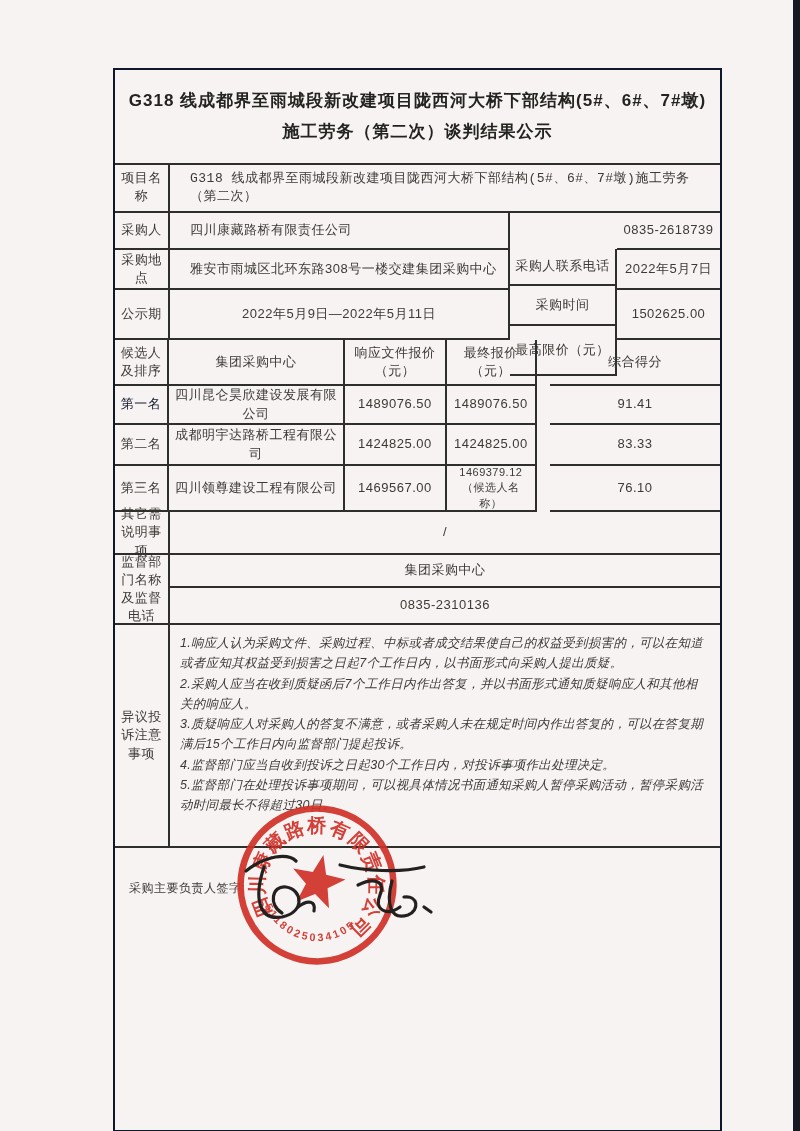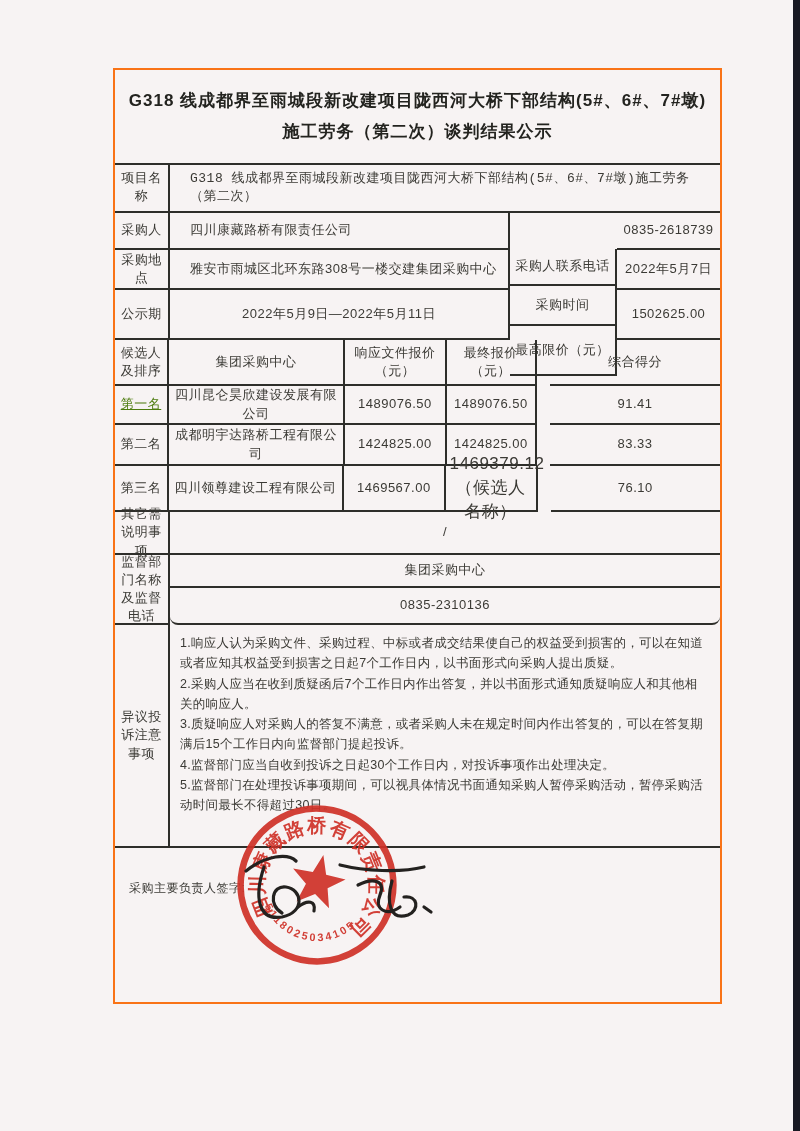--- a/index.html
+++ b/index.html
@@ -4,22 +4,22 @@
 <style>
   html,body{margin:0;padding:0;}
   body{
     width:800px;height:1131px;position:relative;overflow:hidden;
     background:#f7f3f3;
     font-family:"Liberation Sans","DejaVu Sans",sans-serif;
     color:#3b3a35;
   }
   .edge-strip{position:absolute;right:0;top:0;width:7px;height:1131px;background:#181822;}
   .doc-table{
-    position:absolute;left:113px;top:68px;width:609px;height:936px;
-    border:2px solid #f97316;box-sizing:border-box;
+    position:absolute;left:113px;top:68px;width:609px;height:1064px;
+    border:2px solid #0f172a;box-sizing:border-box;
   }
   .row{display:flex;}
   .cell{
     box-sizing:border-box;
     border-right:2px solid #2e2e2a;border-bottom:2px solid #2e2e2a;
     display:flex;align-items:center;justify-content:center;
     text-align:center;font-size:13px;line-height:1.4;
     padding:2px 4px;letter-spacing:.5px;
   }
   .cell.last{border-right:none;}
@@ -33,31 +33,31 @@
   .h-publicity{height:50px;} .h-chead{height:46px;}
   .h-c1{height:39px;} .h-c2{height:41px;} .h-c3{height:46px;}
   .h-other{height:43px;} .h-superv{height:70px;} .h-objection{height:223px;}
   .h-sign{height:80px;}
   .wL{width:55px;}                      
   .wA2{width:340px;} .wA3{width:107px;margin-top:36px;} .wA4{width:103px;}   
   .wB2{width:180px;} .wB3{width:104px;} .wB4{width:92px;} .wB5{width:174px;margin-left:13px;} 
   .wFull{width:550px;}
   .subcol{display:flex;flex-direction:column;width:550px;}
   .subcol .cell{width:550px;border-right:none;}
-  .sub1{height:33px;} .sub2{height:37px;border-radius:8px;}
-  .rank-faded{color:#4d7c0f;text-decoration:underline;}
+  .sub1{height:33px;} .sub2{height:37px;}
+  .rank-faded{color:#0f172a;}
   .objection-text{
     align-items:flex-start;text-align:left;justify-content:flex-start;
     padding:8px 10px 6px 10px;font-size:12.5px;line-height:1.62;
     flex-direction:column;display:flex;letter-spacing:.3px;
   }
-  .objection-text div{width:100%;}
+  .objection-text div{width:100%;font-style:italic;}
   .sign-row .cell{border-bottom:none;}
   .sign-cell{width:605px;justify-content:flex-start;text-align:left;padding-left:14px;font-size:12px;}
-  .note-line{display:block;width:100%;font-size:17px;}
+  .note-line{display:block;width:100%;font-size:11px;}
   .stamp{
     position:absolute;left:234px;top:802px;width:166px;height:166px;
     transform:rotate(12deg);opacity:.92;pointer-events:none;
   }
   .signature{position:absolute;left:228px;top:845px;width:215px;height:100px;pointer-events:none;}
 </style>
 </head>
 <body>
 
 <div class="doc-table">

